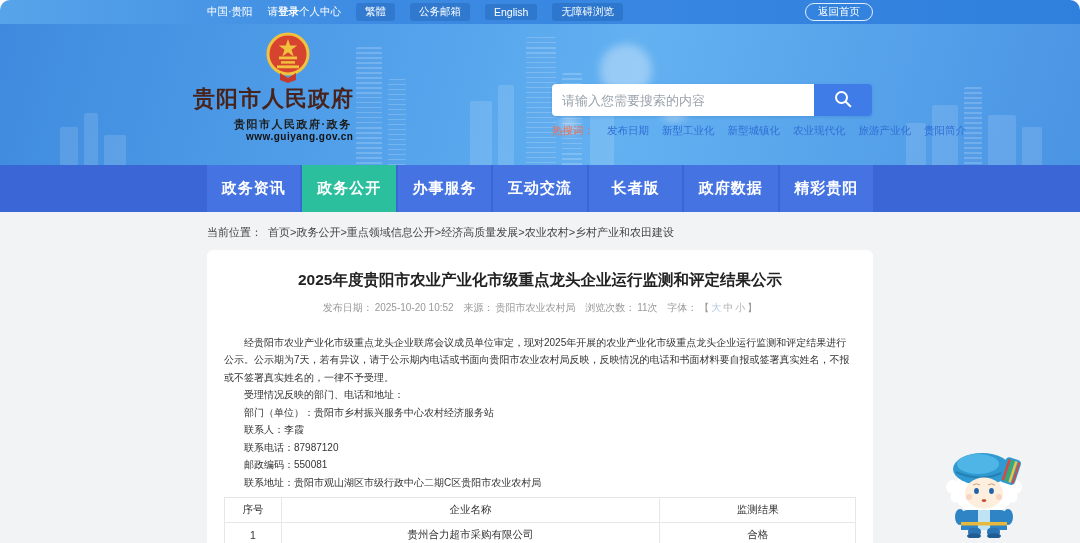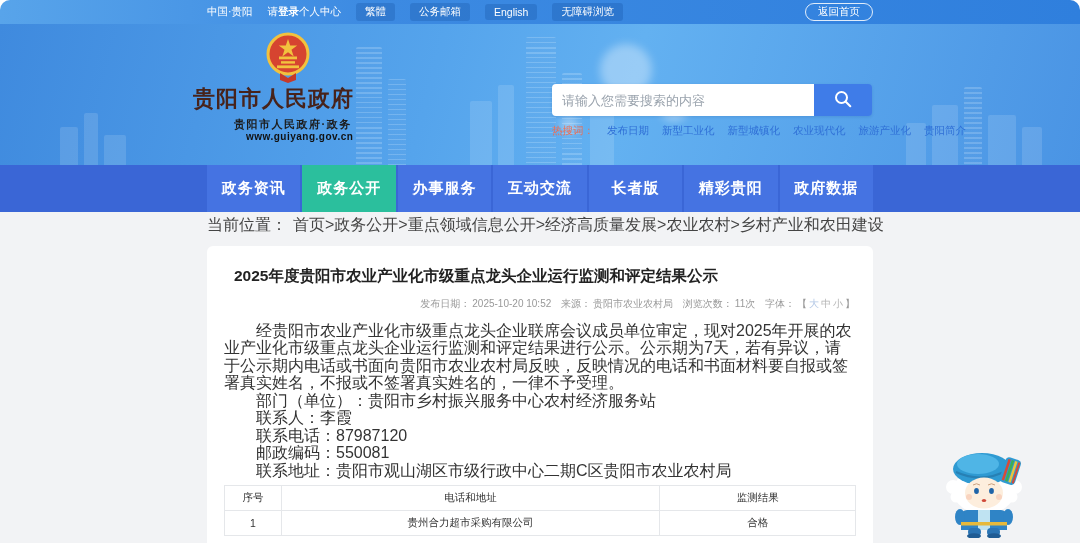--- a/index.html
+++ b/index.html
@@ -36,33 +36,33 @@
   .hot-link { color:#2f6fd6; cursor:pointer; }
 
   
   .nav { height:47px; background:#3a66d6; }
   .nav-inner { width:666px; margin-left:207px; height:100%; display:flex; }
   .nav-item { flex:1; margin-right:2px; display:flex; align-items:center; justify-content:center; background:#4573e2; color:#fff; font-size:15px; font-weight:bold; letter-spacing:1px; cursor:pointer; }
   .nav-item:last-child { margin-right:0; }
   .nav-item.active { background:#2bbf9d; }
 
   
-  .breadcrumb { margin:3px 0 0 207px; font-size:16px; color:#444; }
+  .breadcrumb { margin:13px 0 0 207px; font-size:11px; color:#444; }
   .breadcrumb .bc-label { margin-right:6px; }
 
   
   .card { position:relative; width:666px; margin:10px 0 0 207px; background:#ffffff; border-radius:6px 6px 0 0; padding:12px 17px 30px; }
-  .article-title { font-size:15.5px; font-weight:bold; color:#222; text-align:left; margin:8px 10px 0; line-height:1.35; }
-  .meta { text-align:right; font-size:10px; color:#999; margin-top:10px; }
+  .article-title { font-size:15.5px; font-weight:bold; color:#222; text-align:center; margin:8px 10px 0; line-height:1.35; }
+  .meta { text-align:center; font-size:10px; color:#999; margin-top:10px; }
   .meta span { margin:0 1px; }
   .meta .gap { margin-left:6px; }
   .fs-l { color:#b5c9e6; margin:0 3px; }
   .fs-m { color:#b3b3b3; margin:0 3px; }
   .fs-s { color:#b3b3b3; margin:0 3px; }
-  .body { margin-top:11px; font-size:16px; color:#333; }
+  .body { margin-top:19px; font-size:10px; color:#333; }
   .body p { margin:0; line-height:17.5px; text-indent:2em; }
   .table-title { text-align:center; font-size:11px; font-weight:bold; color:#222; margin-top:9px; }
   table.result { width:100%; border-collapse:collapse; table-layout:fixed; margin-top:6px; font-size:10.5px; color:#333; }
   table.result th, table.result td { border:1px solid #e5e7ea; height:25px; text-align:center; font-weight:normal; padding:0 4px; }
 
   
   .mascot { position:absolute; left:938px; top:444px; width:92px; height:94px; cursor:pointer; }
 </style>
 </head>
 <body>
@@ -141,59 +141,60 @@
     </div>
   </div>
 
   <nav class="nav">
     <div class="nav-inner">
       <div class="nav-item">政务资讯</div>
       <div class="nav-item active">政务公开</div>
       <div class="nav-item">办事服务</div>
       <div class="nav-item">互动交流</div>
       <div class="nav-item">长者版</div>
+      <div class="nav-item">政府数据</div>
       <div class="nav-item">精彩贵阳</div>
-      <div class="nav-item">政府数据</div>
     </div>
   </nav>
 
   <div class="breadcrumb">
     <span class="bc-label">当前位置：</span><span>首页&gt;政务公开&gt;重点领域信息公开&gt;经济高质量发展&gt;农业农村&gt;乡村产业和农田建设</span>
   </div>
 
   <div class="card">
     <h1 class="article-title">2025年度贵阳市农业产业化市级重点龙头企业运行监测和评定结果公示</h1>
 
     <div class="meta">
       <span>发布日期：</span><span>2025-10-20 10:52</span>
       <span class="gap">来源：</span><span>贵阳市农业农村局</span>
       <span class="gap">浏览次数：</span><span>11次</span>
       <span class="gap">字体：</span><span>【</span><span class="fs-l">大</span><span class="fs-m">中</span><span class="fs-s">小</span><span>】</span>
     </div>
 
     <div class="body">
       <p>经贵阳市农业产业化市级重点龙头企业联席会议成员单位审定，现对2025年开展的农业产业化市级重点龙头企业运行监测和评定结果进行公示。公示期为7天，若有异议，请于公示期内电话或书面向贵阳市农业农村局反映，反映情况的电话和书面材料要自报或签署真实姓名，不报或不签署真实姓名的，一律不予受理。</p>
+      <p>受理情况反映的部门、电话和地址：</p>
       <p>部门（单位）：贵阳市乡村振兴服务中心农村经济服务站</p>
       <p>联系人：李霞</p>
       <p>联系电话：87987120</p>
       <p>邮政编码：550081</p>
       <p>联系地址：贵阳市观山湖区市级行政中心二期C区贵阳市农业农村局</p>
     </div>
 
 
     <table class="result">
       <colgroup>
           <col style="width:9%">
           <col style="width:60%">
           <col style="width:31%">
         </colgroup>
       <tbody>
         <tr>
           <th>序号</th>
-          <th>电话和地址</th>
+          <th>企业名称</th>
           <th>监测结果</th>
         </tr>
         <tr>
           <td>1</td>
           <td>贵州合力超市采购有限公司</td>
           <td>合格</td>
         </tr>
 
       </tbody>
     </table>

